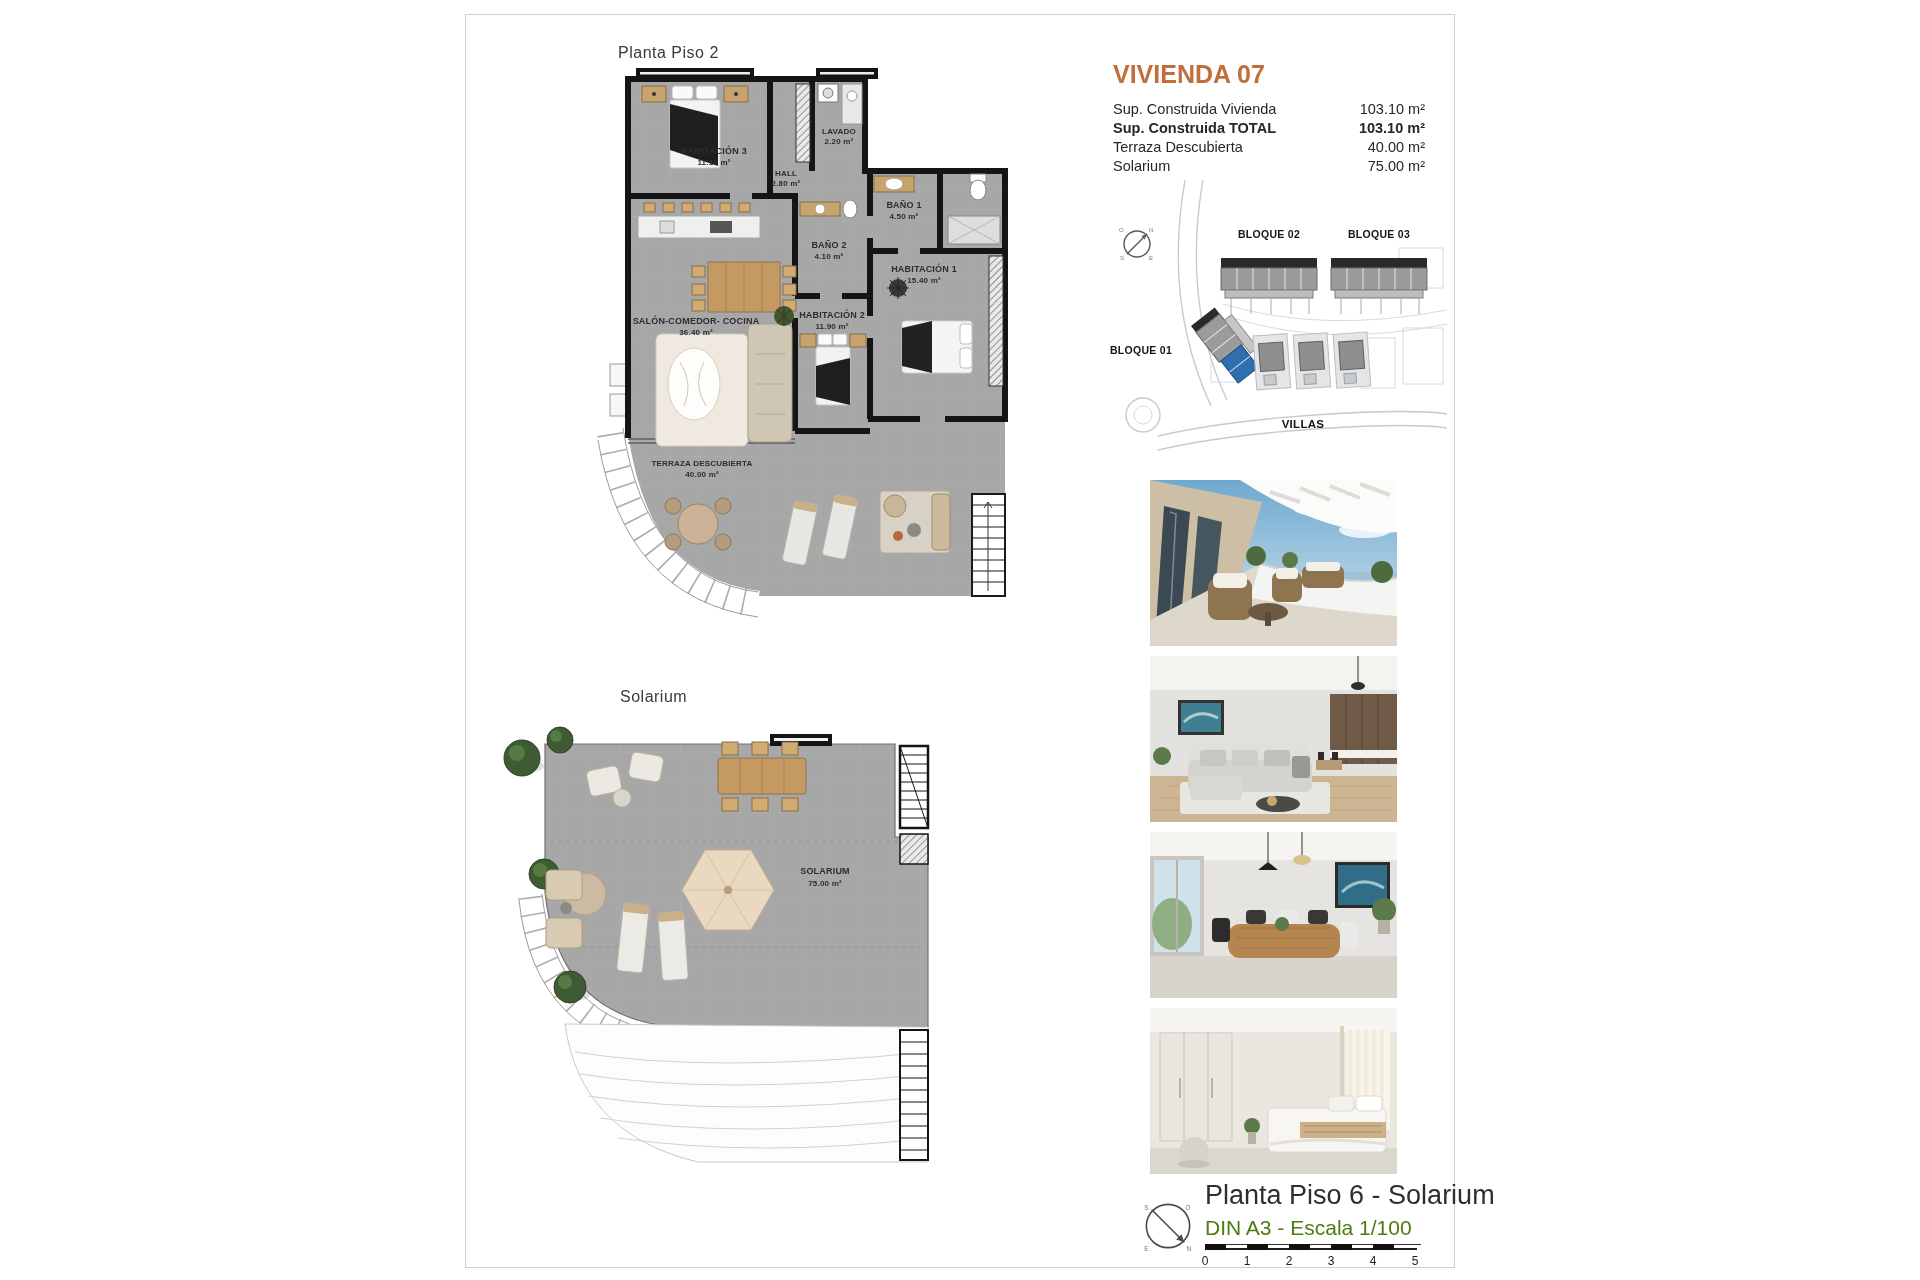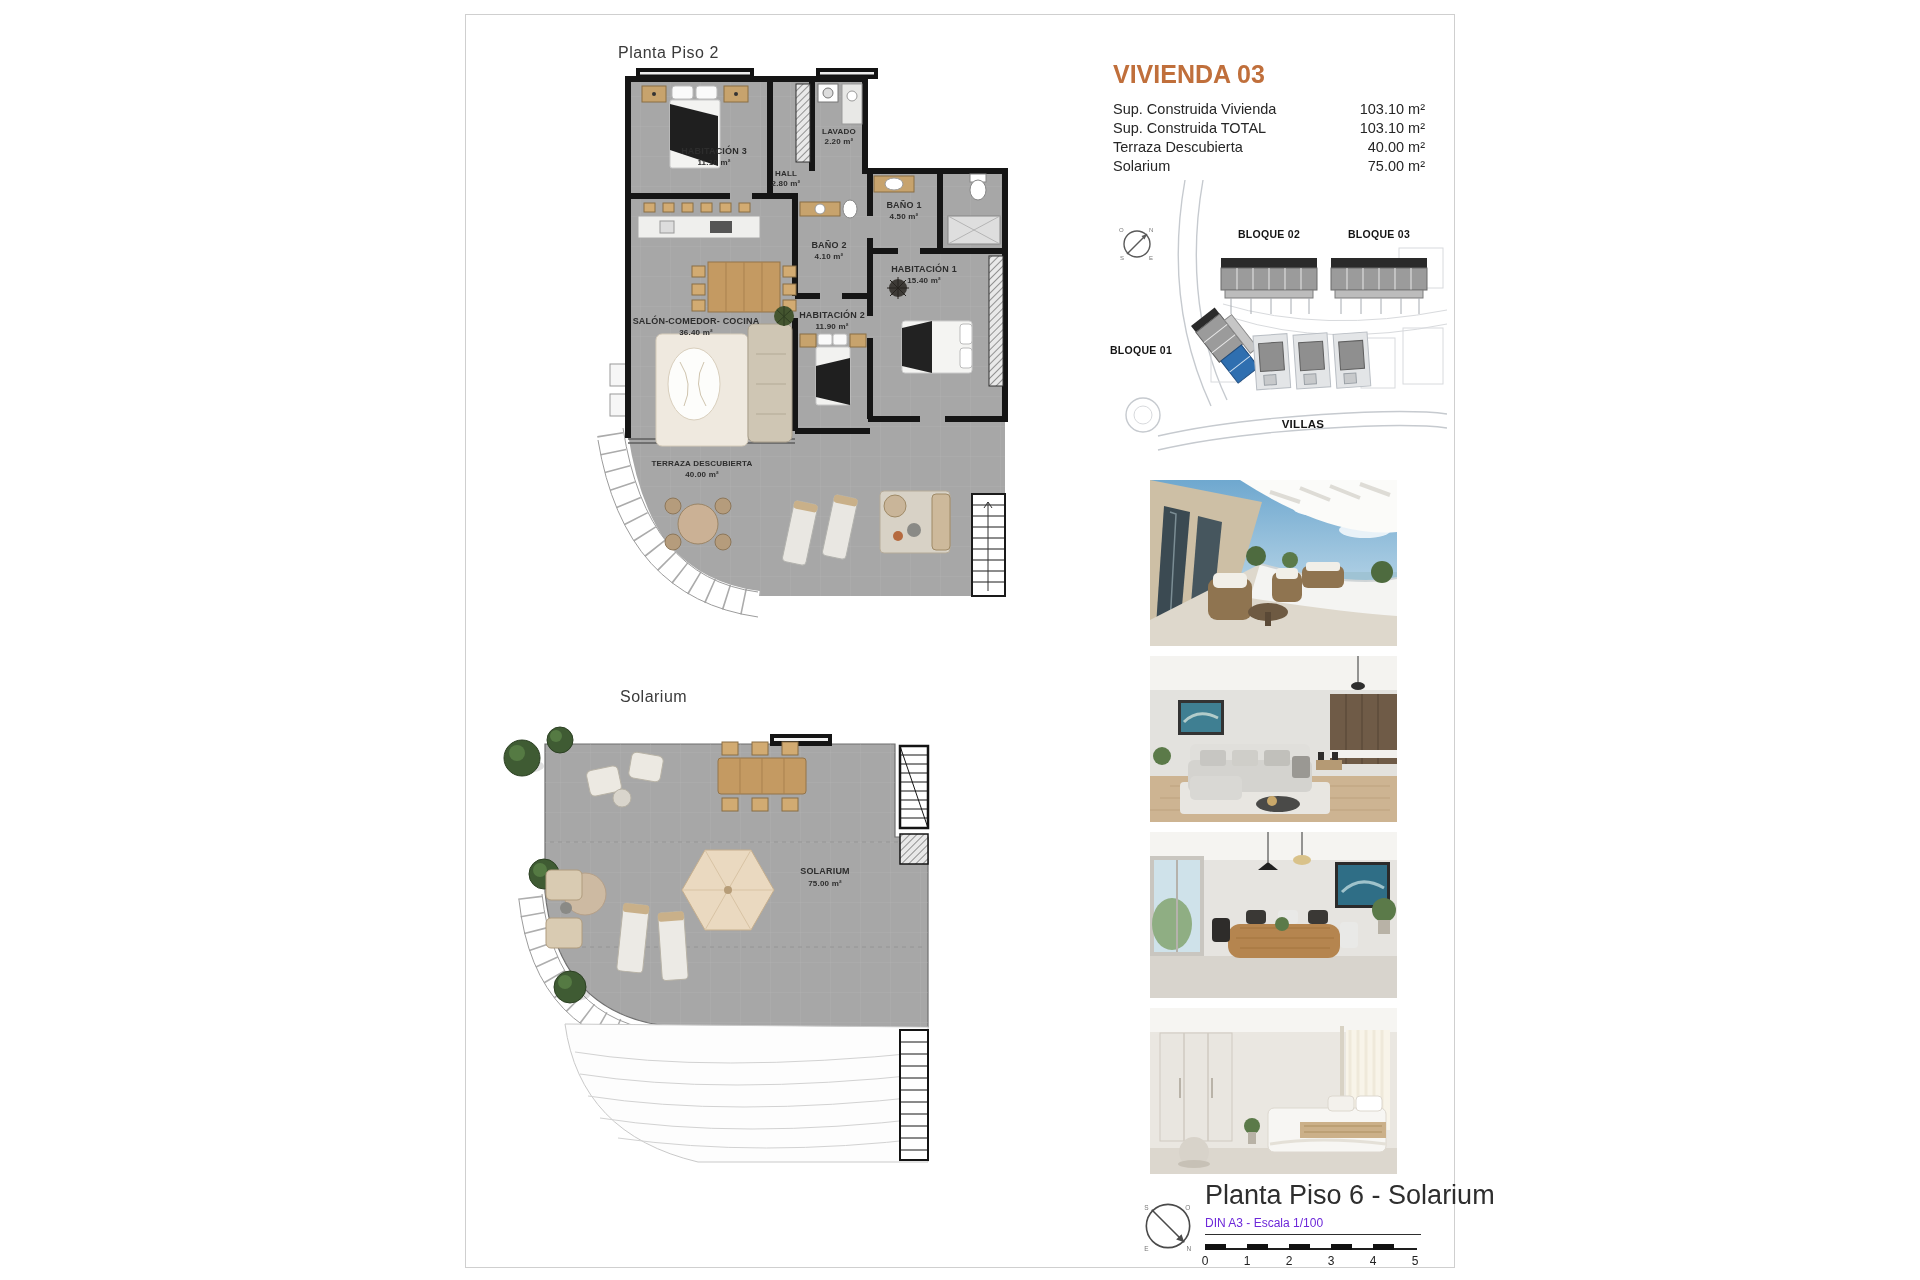--- a/index.html
+++ b/index.html
@@ -6,29 +6,29 @@
   #canvas{position:relative;width:1920px;height:1280px;background:#fff;overflow:hidden;
           font-family:"Liberation Sans",sans-serif;color:#222;}
   .abs{position:absolute;}
   .sheet{left:465px;top:14px;width:988px;height:1252px;border:1px solid #cfcfcf;background:#fff;}
   .plan-title{font-size:16px;color:#3a3a3a;letter-spacing:.5px;}
   
   .hdr-title{left:1113px;top:26px;width:330px;font-size:28px;font-weight:bold;color:#1c1c1c;letter-spacing:.2px;}
   .hdr-sub{left:1113px;top:60px;width:330px;font-size:25px;font-weight:bold;}
   .hdr-table{left:1113px;top:100px;width:312px;font-size:14.5px;color:#262626;}
   .hdr-row{display:flex;justify-content:space-between;line-height:19px;gap:44px;}
-  .hdr-row.bold{font-weight:normal;}
+  .hdr-row.bold{font-weight:bold;}
   
   text.rl{font-family:"Liberation Sans",sans-serif;font-size:9px;font-weight:600;fill:#2d2d2d;text-anchor:middle;letter-spacing:.2px;}
   text.rls{font-size:8px;}
   text.site-lb{font-family:"Liberation Sans",sans-serif;font-size:10.5px;font-weight:bold;fill:#141414;text-anchor:middle;letter-spacing:.3px;}
   text.tiny{font-family:"Liberation Sans",sans-serif;font-size:6px;fill:#777;}
   
   .ft-title{left:1205px;top:1180px;font-size:27px;color:#2e2e2e;}
-  .ft-scale{left:1205px;top:1216px;width:216px;font-size:12px;color:#6d28d9;padding-bottom:4px;border-bottom:1.5px solid #2e2e2e;}
+  .ft-scale{left:1205px;top:1216px;width:216px;font-size:21px;color:#4d7c0f;padding-bottom:4px;border-bottom:1.5px solid #2e2e2e;}
   .scalebar{left:1205px;top:1243px;width:212px;height:26px;}
   .scalebar .base{position:absolute;left:0;top:5px;width:212px;height:1.5px;background:#1e1e1e;}
   .scalebar .seg{position:absolute;top:1px;height:6px;background:#111;}
   .scalebar .tick{position:absolute;top:11px;font-size:12px;color:#222;transform:translateX(-50%);}
   .photo{left:1150px;width:247px;height:166px;background:#ddd;overflow:hidden;}
 </style>
 </head>
 <body>
 
 <div id="canvas">
@@ -281,21 +281,21 @@
       <circle cx="115" cy="172" r="21" fill="#cdbaa2" stroke="#b5a089"></circle>
       <rect x="76" y="148" width="36" height="30" rx="5" fill="#d9cbb2" stroke="#b09c7e"></rect>
       <rect x="76" y="196" width="36" height="30" rx="5" fill="#d9cbb2" stroke="#b09c7e"></rect>
       <circle cx="96" cy="186" r="6" fill="#8a8a86"></circle>
     </g>
 
     <text class="rl" x="355" y="152">SOLARIUM</text>
     <text class="rl rls" x="355" y="164">75.00 m²</text>
   </svg>
 
-  <div class="abs hdr-sub" style="color:#c06f3b;">VIVIENDA 03</div>
+  <div class="abs hdr-sub" style="color:#c06f3b;">VIVIENDA 07</div>
   <div class="abs hdr-table">
     <div class="hdr-row">
       <span>Sup. Construida Vivienda</span>
       <span>103.10 m²</span>
     </div>
     <div class="hdr-row bold">
       <span>Sup. Construida TOTAL</span>
       <span>103.10 m²</span>
     </div>
     <div class="hdr-row">

